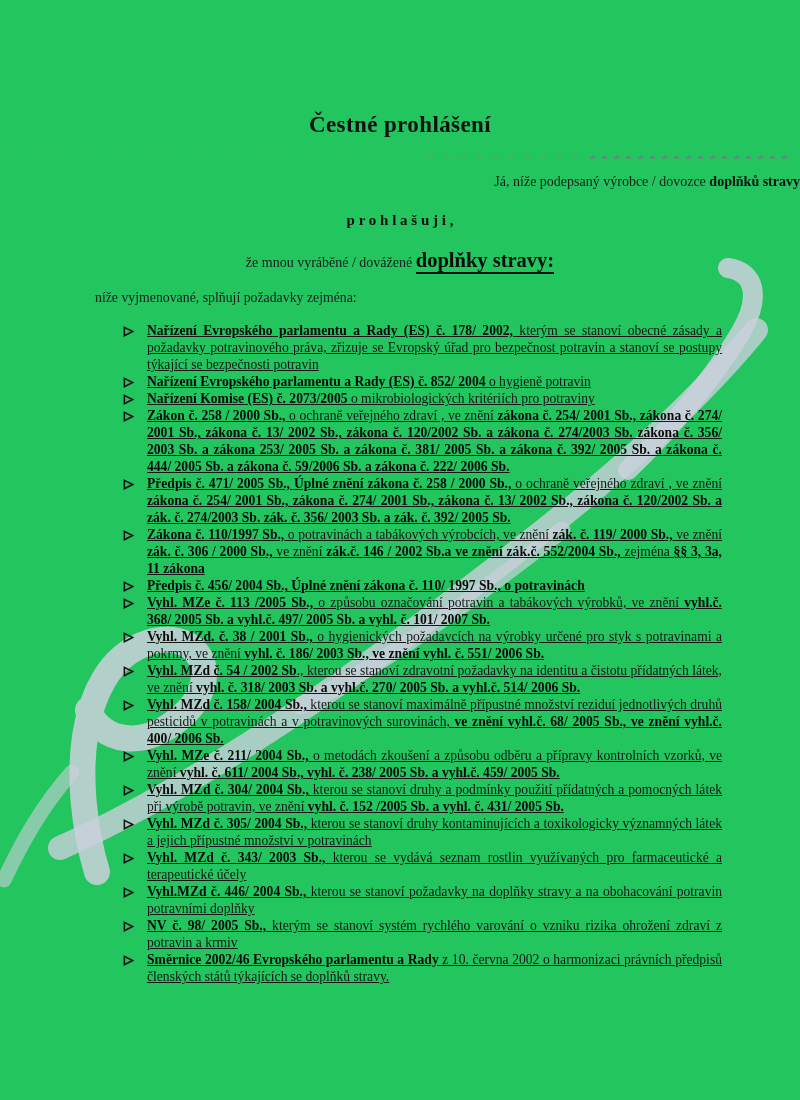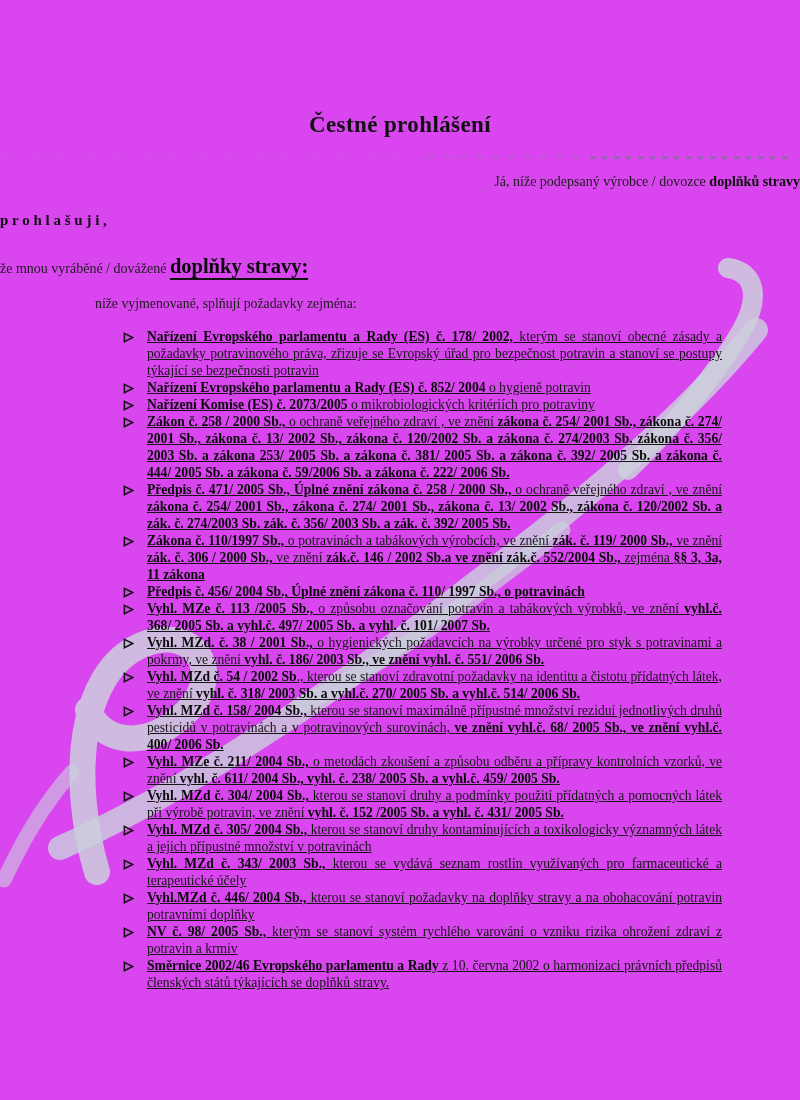--- a/index.html
+++ b/index.html
@@ -1,19 +1,19 @@
 <!DOCTYPE html>
 <html lang="cs"><head>
 <meta charset="utf-8">
 <style>
   html,body{margin:0;padding:0;background:#ffffff;}
   .page{
     position:relative;
     width:800px;height:1100px;
-    background:#d946ef;
+    background:#22c55e;
     overflow:hidden;
     font-family:"Liberation Serif","DejaVu Serif",serif;
     color:#1c1c1c;
   }
   .watermark{
     position:absolute;left:0;top:0;z-index:0;
     pointer-events:none;
   }
   .content{position:relative;z-index:1;}
   .title{
@@ -36,22 +36,22 @@
     background:repeating-linear-gradient(90deg,#7c858e 0 3px,transparent 3px 16px);
     opacity:.45;
   }
   .scan-line .seg-right{
     position:absolute;left:590px;top:0;width:204px;height:2.5px;
     background:repeating-linear-gradient(90deg,#6e7780 0 5px,transparent 5px 12px);
     opacity:.55;
   }
   .p1{margin:36px 0 0 0;text-align:right;font-size:14px;}
   .p1 b{font-weight:700;color:#101010;}
-  .declare{margin:22px 0 0 0;font-size:15px;font-weight:700;color:#101010;}
-  .p2{margin:26px 0 0 0;font-size:14px;}
+  .declare{margin:22px 0 0 0;text-align:center;font-size:15px;font-weight:700;color:#101010;}
+  .p2{margin:20px 0 0 0;text-align:center;font-size:14px;}
   .p2 .subject{
     font-size:20.5px;font-weight:700;color:#0c0c0c;
     border-bottom:2px solid #111;
     padding-bottom:1px;
   }
   .lead{margin:18px 0 16px 95px;font-size:13.8px;}
   ul.reg-list{
     margin:9px 78px 0 122px;
     padding:0;
     list-style:none;

